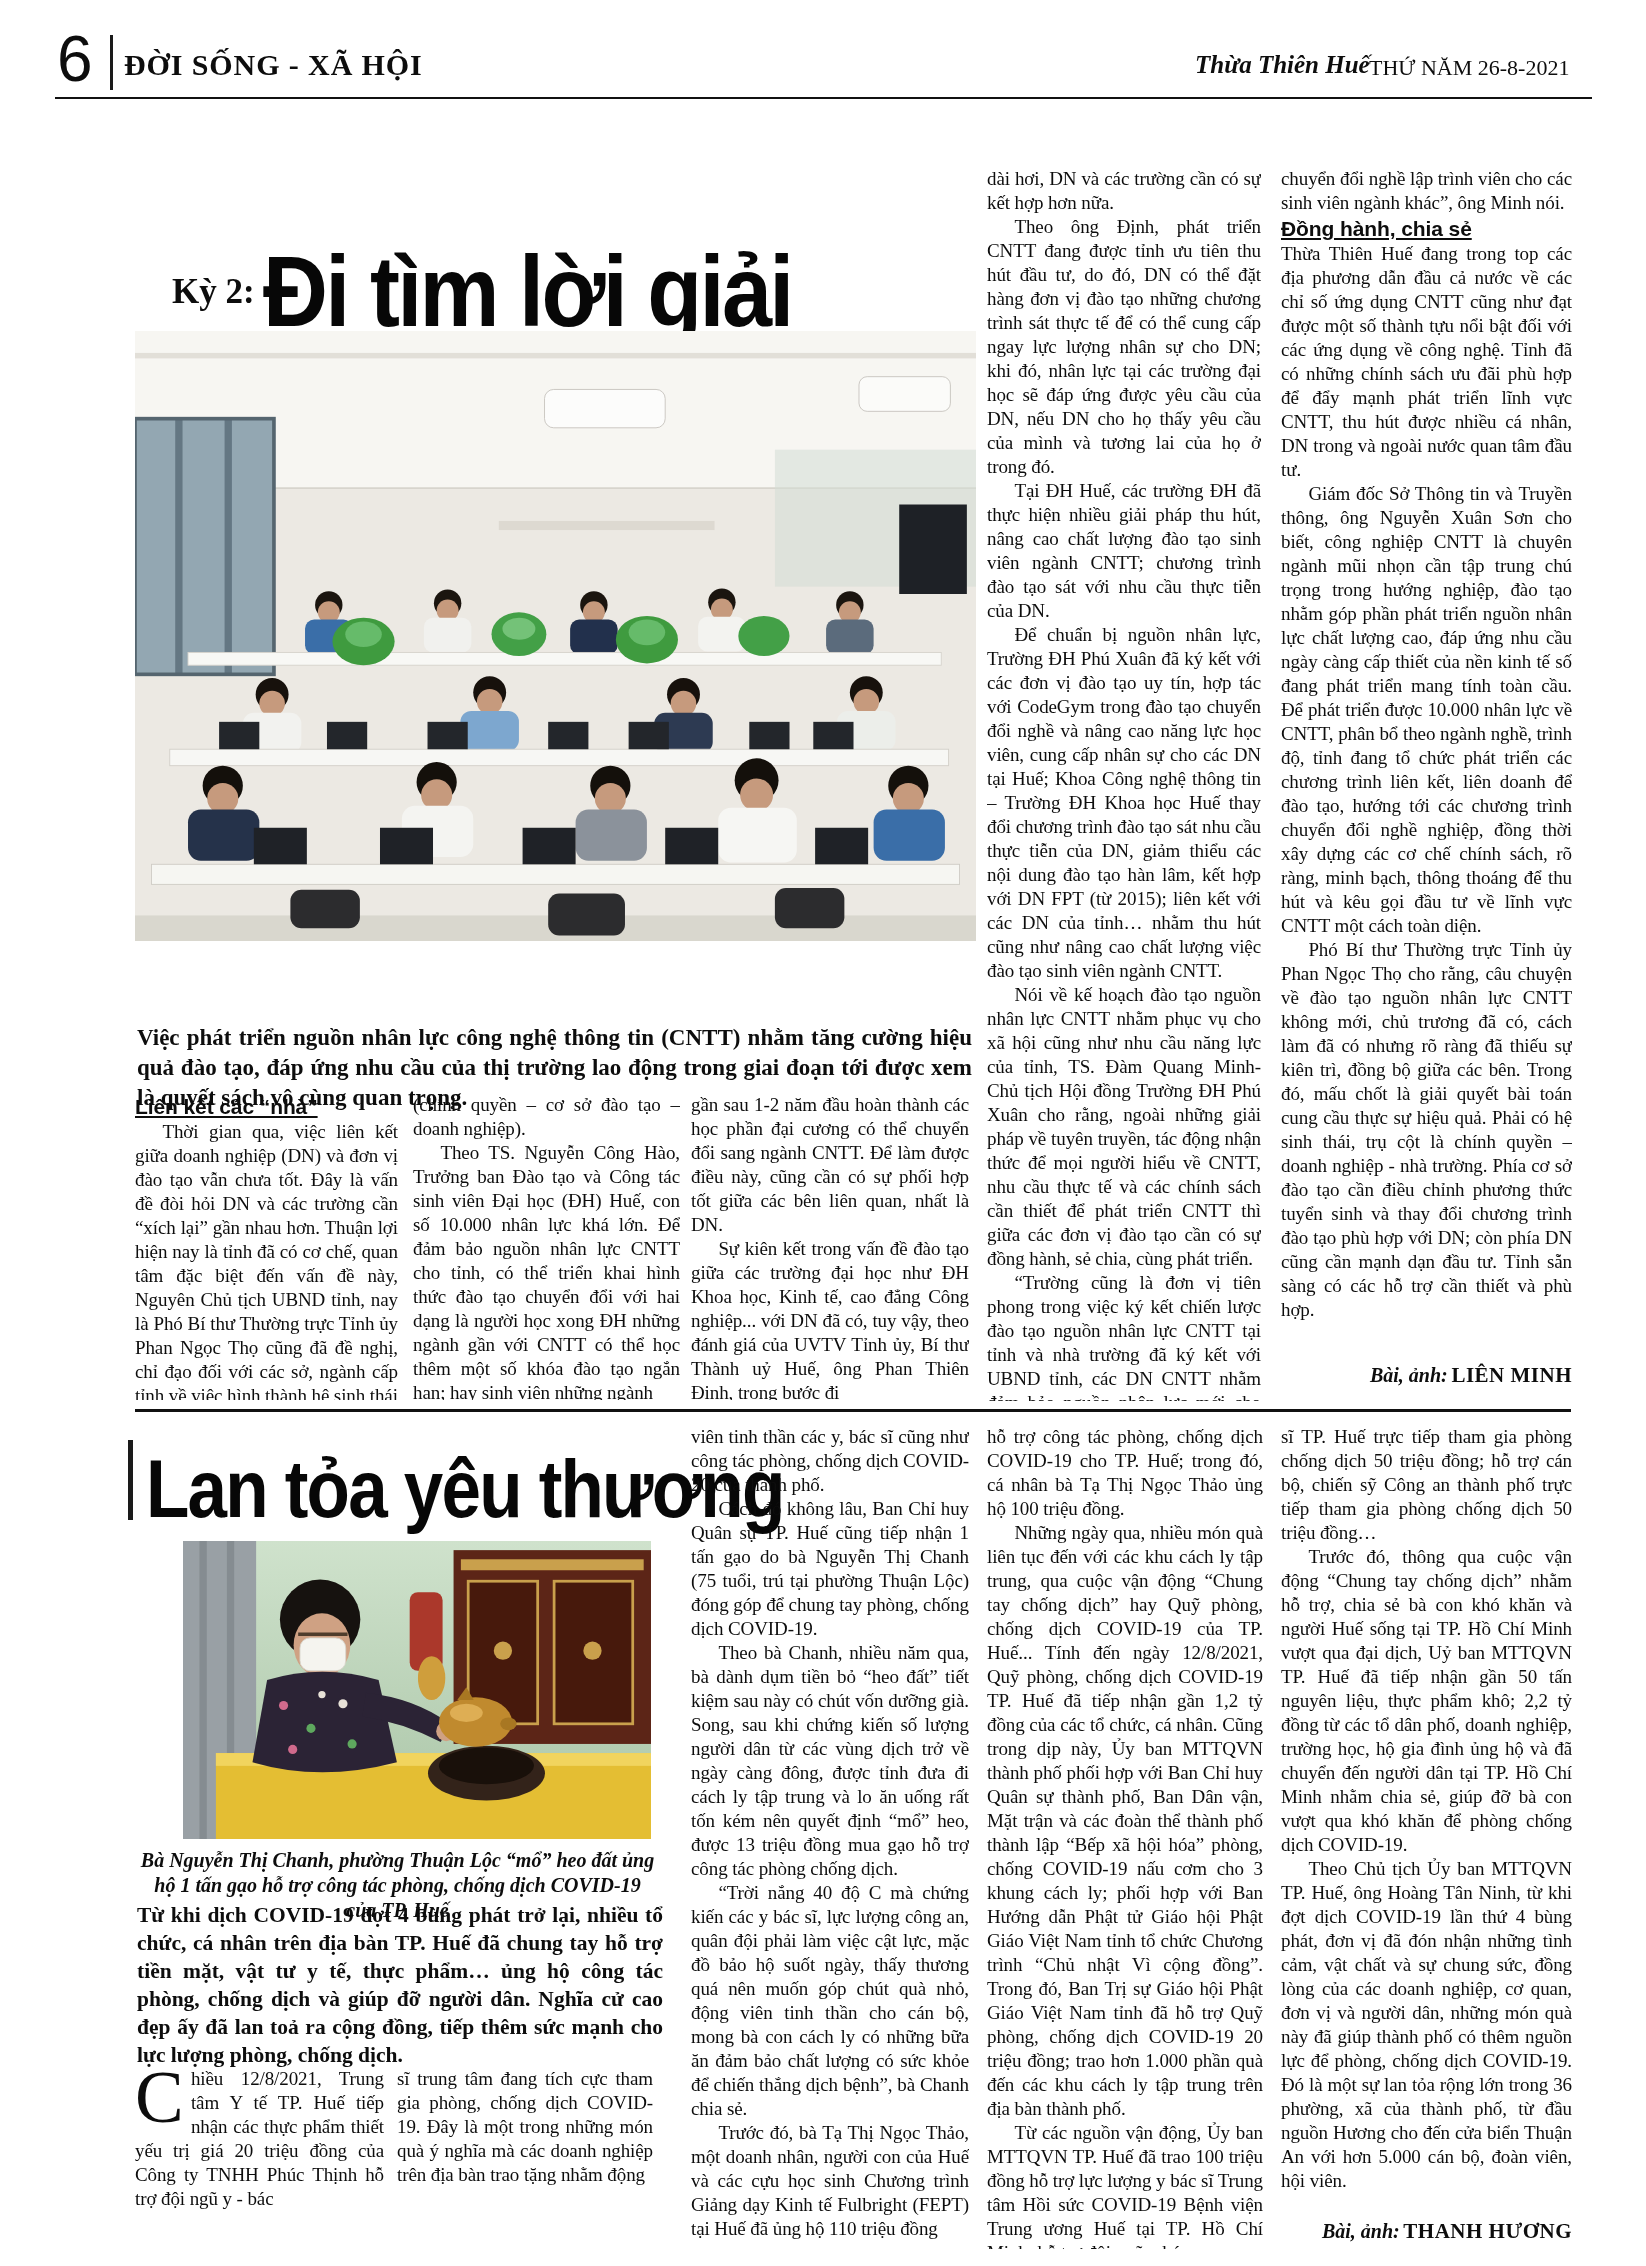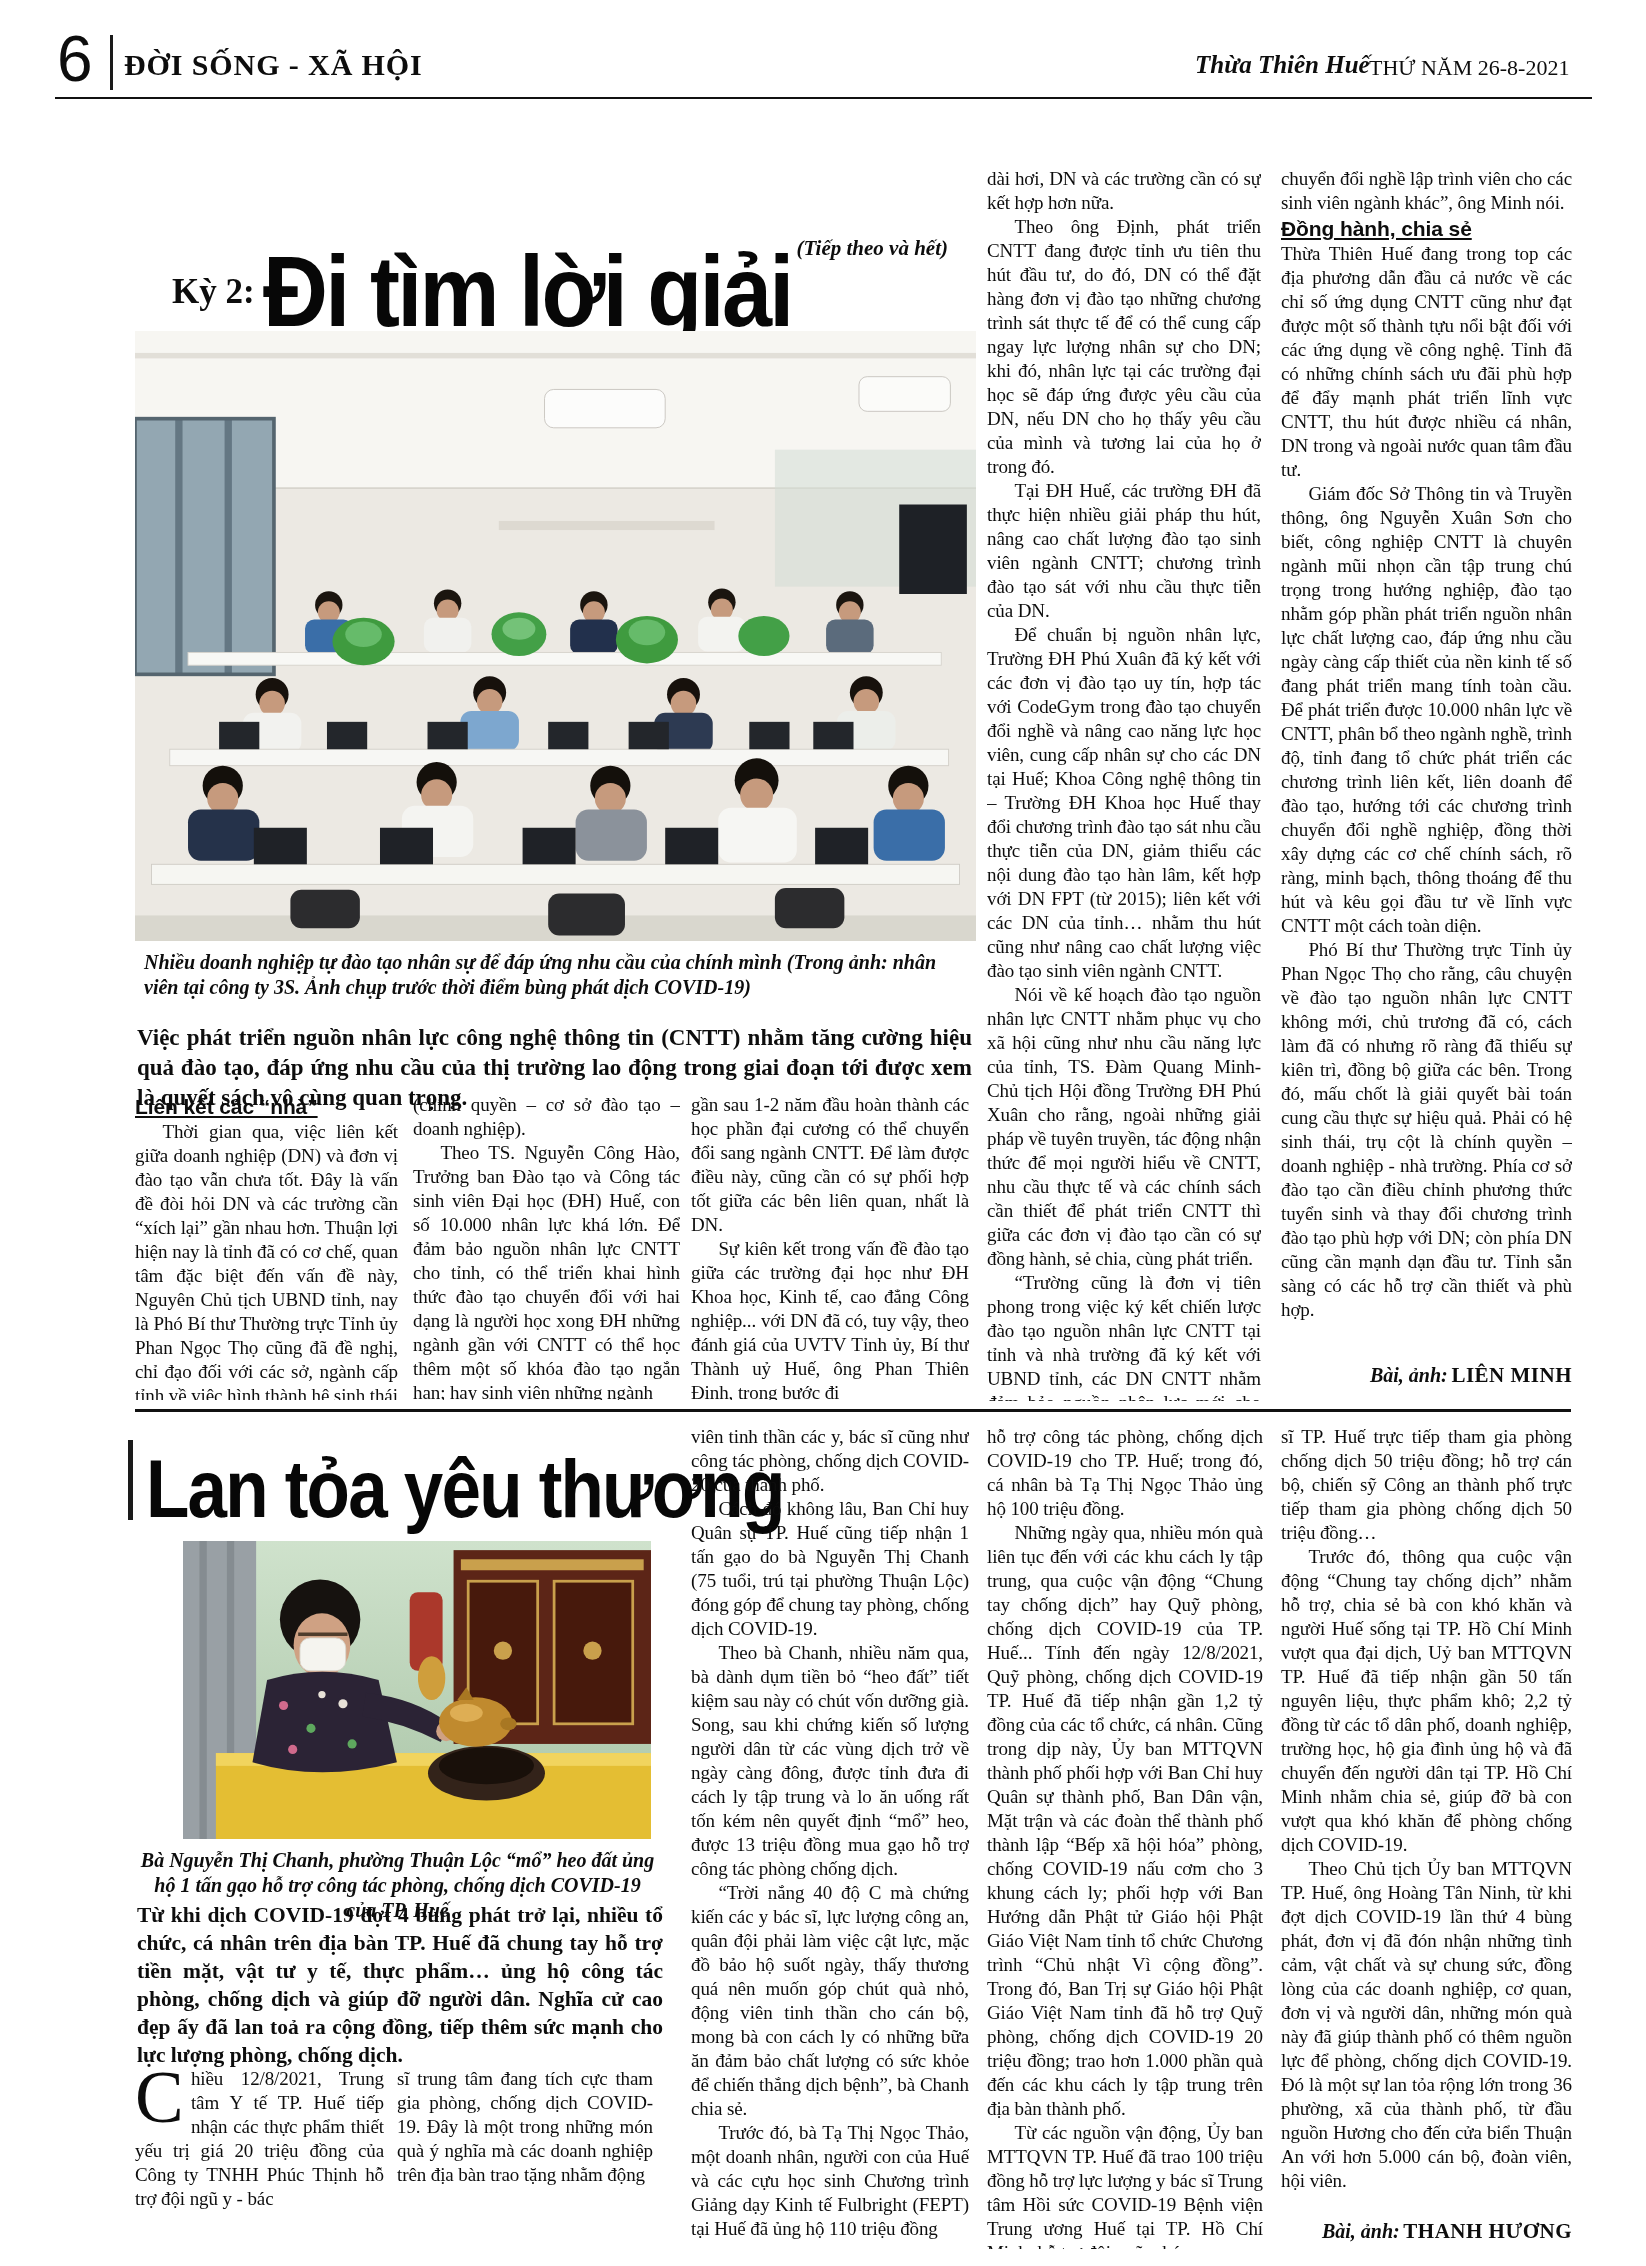--- a/index.html
+++ b/index.html
@@ -42,21 +42,20 @@
 
 <div class="page">
 
   <div class="abs pagenum" style="left:57px;top:27.4px;">6</div>
   <div class="abs vbar" style="left:110px;top:35px;height:55px;"></div>
   <div class="abs section" style="left:124px;top:48px;">ĐỜI SỐNG - XÃ HỘI</div>
   <div class="abs brand" style="left:1195px;top:51px;">Thừa Thiên Huế</div>
   <div class="abs issuedate" style="left:1369px;top:55px;">THỨ NĂM 26-8-2021</div>
   <div class="abs hrule" style="left:55px;top:97px;width:1537px;"></div>
 
-  <div class="abs note" style="left:137px;top:236px;width:811px;text-align:right;">(Tiếp theo và hết)</div>
   <div class="abs serieslabel" style="left:172px;top:272px;">Kỳ 2:</div>
   <div class="abs" style="left:263px;top:234px;">
     <span class="cond" style="font-size:90px;letter-spacing:-2.7px;transform:scaleY(1.12);">Đi tìm lời giải</span>
   </div>
 
   <div class="abs" style="left:135px;top:331px;width:841px;height:610px;">
     <svg class="photo" width="841" height="610" viewBox="0 0 920 668" preserveAspectRatio="none">
       <rect width="920" height="668" fill="#ece9e3"></rect>
       <rect width="920" height="172" fill="#f7f6f2"></rect>
       <rect x="0" y="24" width="920" height="6" fill="#e2dfd8"></rect>
@@ -155,21 +154,20 @@
       <rect x="0" y="640" width="920" height="28" fill="#d9d7ce"></rect>
 
       <g fill="#2c2c2e">
         <rect x="170" y="612" width="76" height="42" rx="12"></rect>
         <rect x="452" y="616" width="84" height="46" rx="12"></rect>
         <rect x="700" y="610" width="76" height="44" rx="12"></rect>
       </g>
     </svg>
   </div>
 
-  <div class="abs caption" style="left:144px;top:950px;width:830px;">Nhiều doanh nghiệp tự đào tạo nhân sự để đáp ứng nhu cầu của chính mình (Trong ảnh: nhân viên tại công ty 3S. Ảnh chụp trước thời điểm bùng phát dịch COVID-19)</div>
   <div class="abs lead" style="left:137px;top:1003px;width:835px;margin-top:20px;">Việc phát triển nguồn nhân lực công nghệ thông tin (CNTT) nhằm tăng cường hiệu quả đào tạo, đáp ứng nhu cầu của thị trường lao động trong giai đoạn tới được xem là quyết sách vô cùng quan trọng.</div>
 
   <div class="abs col" style="left:135px;top:1093px;width:263px;height:307px;">
     <p class="subhead">Liên kết các “nhà”</p>
     <div>
         <p>Thời gian qua, việc liên kết giữa doanh nghiệp (DN) và đơn vị đào tạo vẫn chưa tốt. Đây là vấn đề đòi hỏi DN và các trường cần “xích lại” gần nhau hơn. Thuận lợi hiện nay là tỉnh đã có cơ chế, quan tâm đặc biệt đến vấn đề này, Nguyên Chủ tịch UBND tỉnh, nay là Phó Bí thư Thường trực Tỉnh ủy Phan Ngọc Thọ cũng đã đề nghị, chỉ đạo đối với các sở, ngành cấp tỉnh về việc hình thành hệ sinh thái</p>
       </div>
   </div>
   <div class="abs col cont" style="left:413px;top:1093px;width:267px;height:307px;">
       <p>(chính quyền – cơ sở đào tạo – doanh nghiệp).</p>

